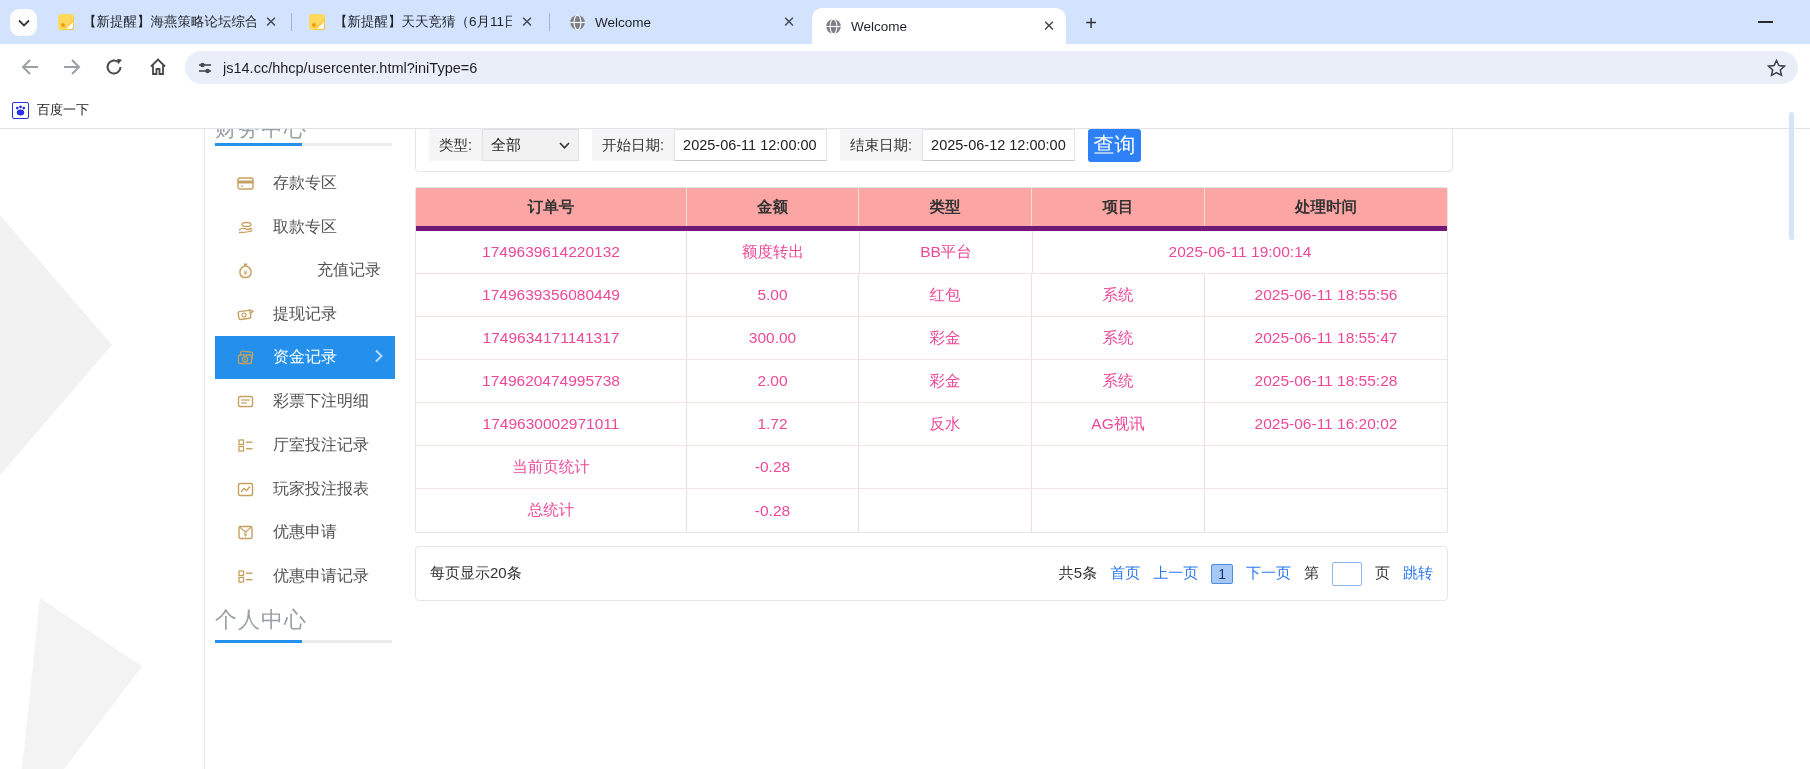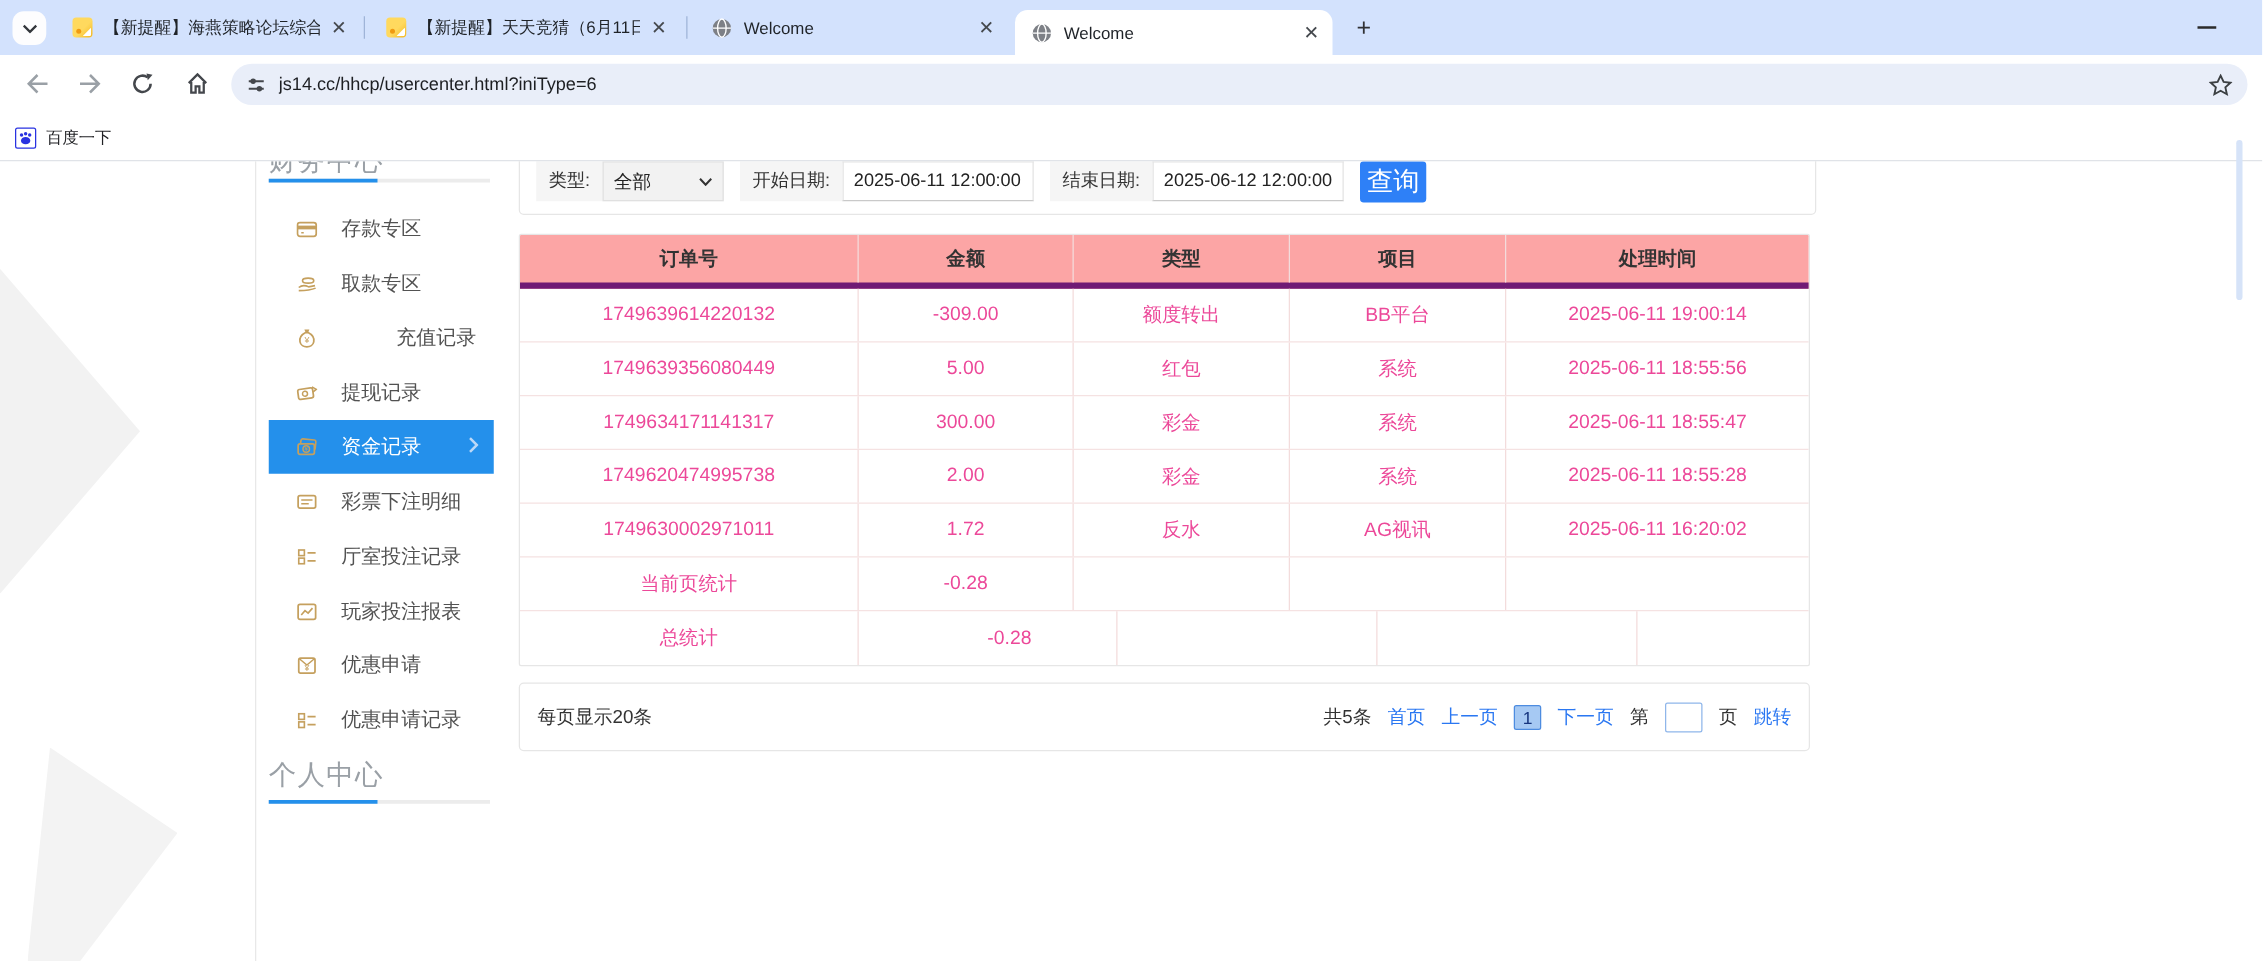--- a/index.html
+++ b/index.html
@@ -50,21 +50,21 @@
   .filter-panel { left:415px; top:118px; width:1038px; height:54px; display:flex; align-items:center; padding-left:13px; z-index:2; }
   .chip { height:32px; line-height:32px; padding:0 10px; background:#f5f5f5; font-size:14.5px; color:#333; white-space:nowrap; }
   .selectbox { width:97px; height:32px; background:#f2f2f2; border:1px solid #e0e0e0; display:flex; align-items:center; justify-content:space-between; padding:0 8px; }
   .selectbox .sel-val { font-size:15px; color:#222; }
   .date-input { width:153px; height:32px; border:1px solid #e3e3e3; border-bottom-color:#c9c9c9; background:#fff; font-size:14.5px; color:#222; padding:0 8px; font-family:"Liberation Sans",sans-serif; }
   .gap { width:13px; flex:none; }
   .query-btn { width:53px; height:33px; background:#2e80f7; color:#fff; border:none; border-radius:3px; font-size:21px; margin-left:13px; font-family:"Liberation Sans",sans-serif; }
   
   .table-panel { left:415px; top:187px; width:1033px; height:346px; border-radius:2px; overflow:hidden; }
   .t-row { display:flex; height:43px; border-bottom:1px solid #f5e2e2; }
-  .t-row:last-child { border-bottom:none;gap:35px; }
+  .t-row:last-child { border-bottom:none; }
   .t-cell { display:flex; align-items:center; justify-content:center; font-size:15.5px; color:#ec4899; border-right:1px solid #f3dcdc; white-space:nowrap; }
   .t-cell:last-child { border-right:none; }
   .c0{width:271px;} .c1{width:172px;} .c2{width:173px;} .c3{width:173px;} .c4{flex:1;}
   .t-head { background:#fca5a5; border-bottom:5px solid #701a75; }
   .t-head .t-cell { font-weight:bold; color:#333; font-size:15.5px; }
   
   .pager-panel { left:415px; top:546px; width:1033px; height:55px; display:flex; align-items:center; padding:0 14px; }
   .pager-left { font-size:15px; color:#333; }
   .pager-right { margin-left:auto; display:flex; align-items:center; gap:13px; }
   .pg-text { font-size:15px; color:#333; }
@@ -322,21 +322,20 @@
   <div class="panel table-panel">
     <div class="t-row t-head">
       <div class="t-cell c0">订单号</div>
       <div class="t-cell c1">金额</div>
       <div class="t-cell c2">类型</div>
       <div class="t-cell c3">项目</div>
       <div class="t-cell c4">处理时间</div>
     </div>
     <div class="t-row">
       <div class="t-cell c0">1749639614220132</div>
-      <div class="t-cell c1">-309.00</div>
       <div class="t-cell c2">额度转出</div>
       <div class="t-cell c3">BB平台</div>
       <div class="t-cell c4">2025-06-11 19:00:14</div>
     </div>
     <div class="t-row">
       <div class="t-cell c0">1749639356080449</div>
       <div class="t-cell c1">5.00</div>
       <div class="t-cell c2">红包</div>
       <div class="t-cell c3">系统</div>
       <div class="t-cell c4">2025-06-11 18:55:56</div>

